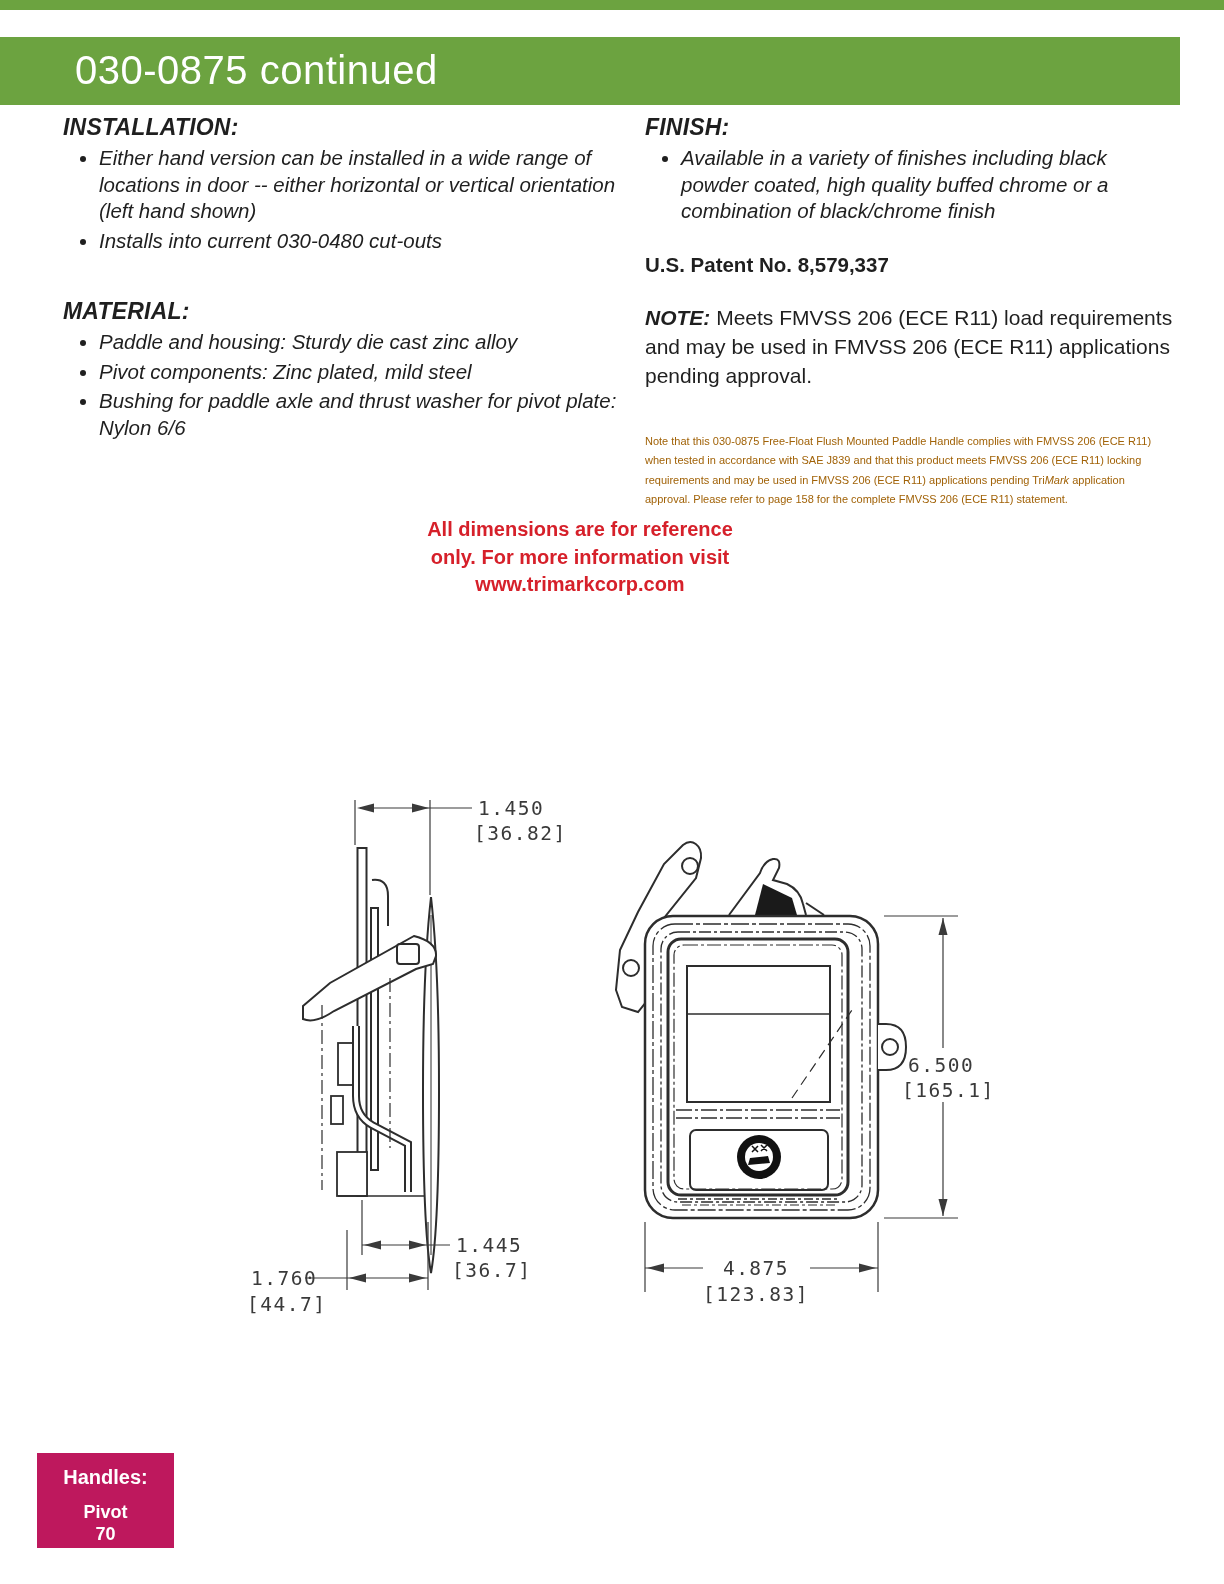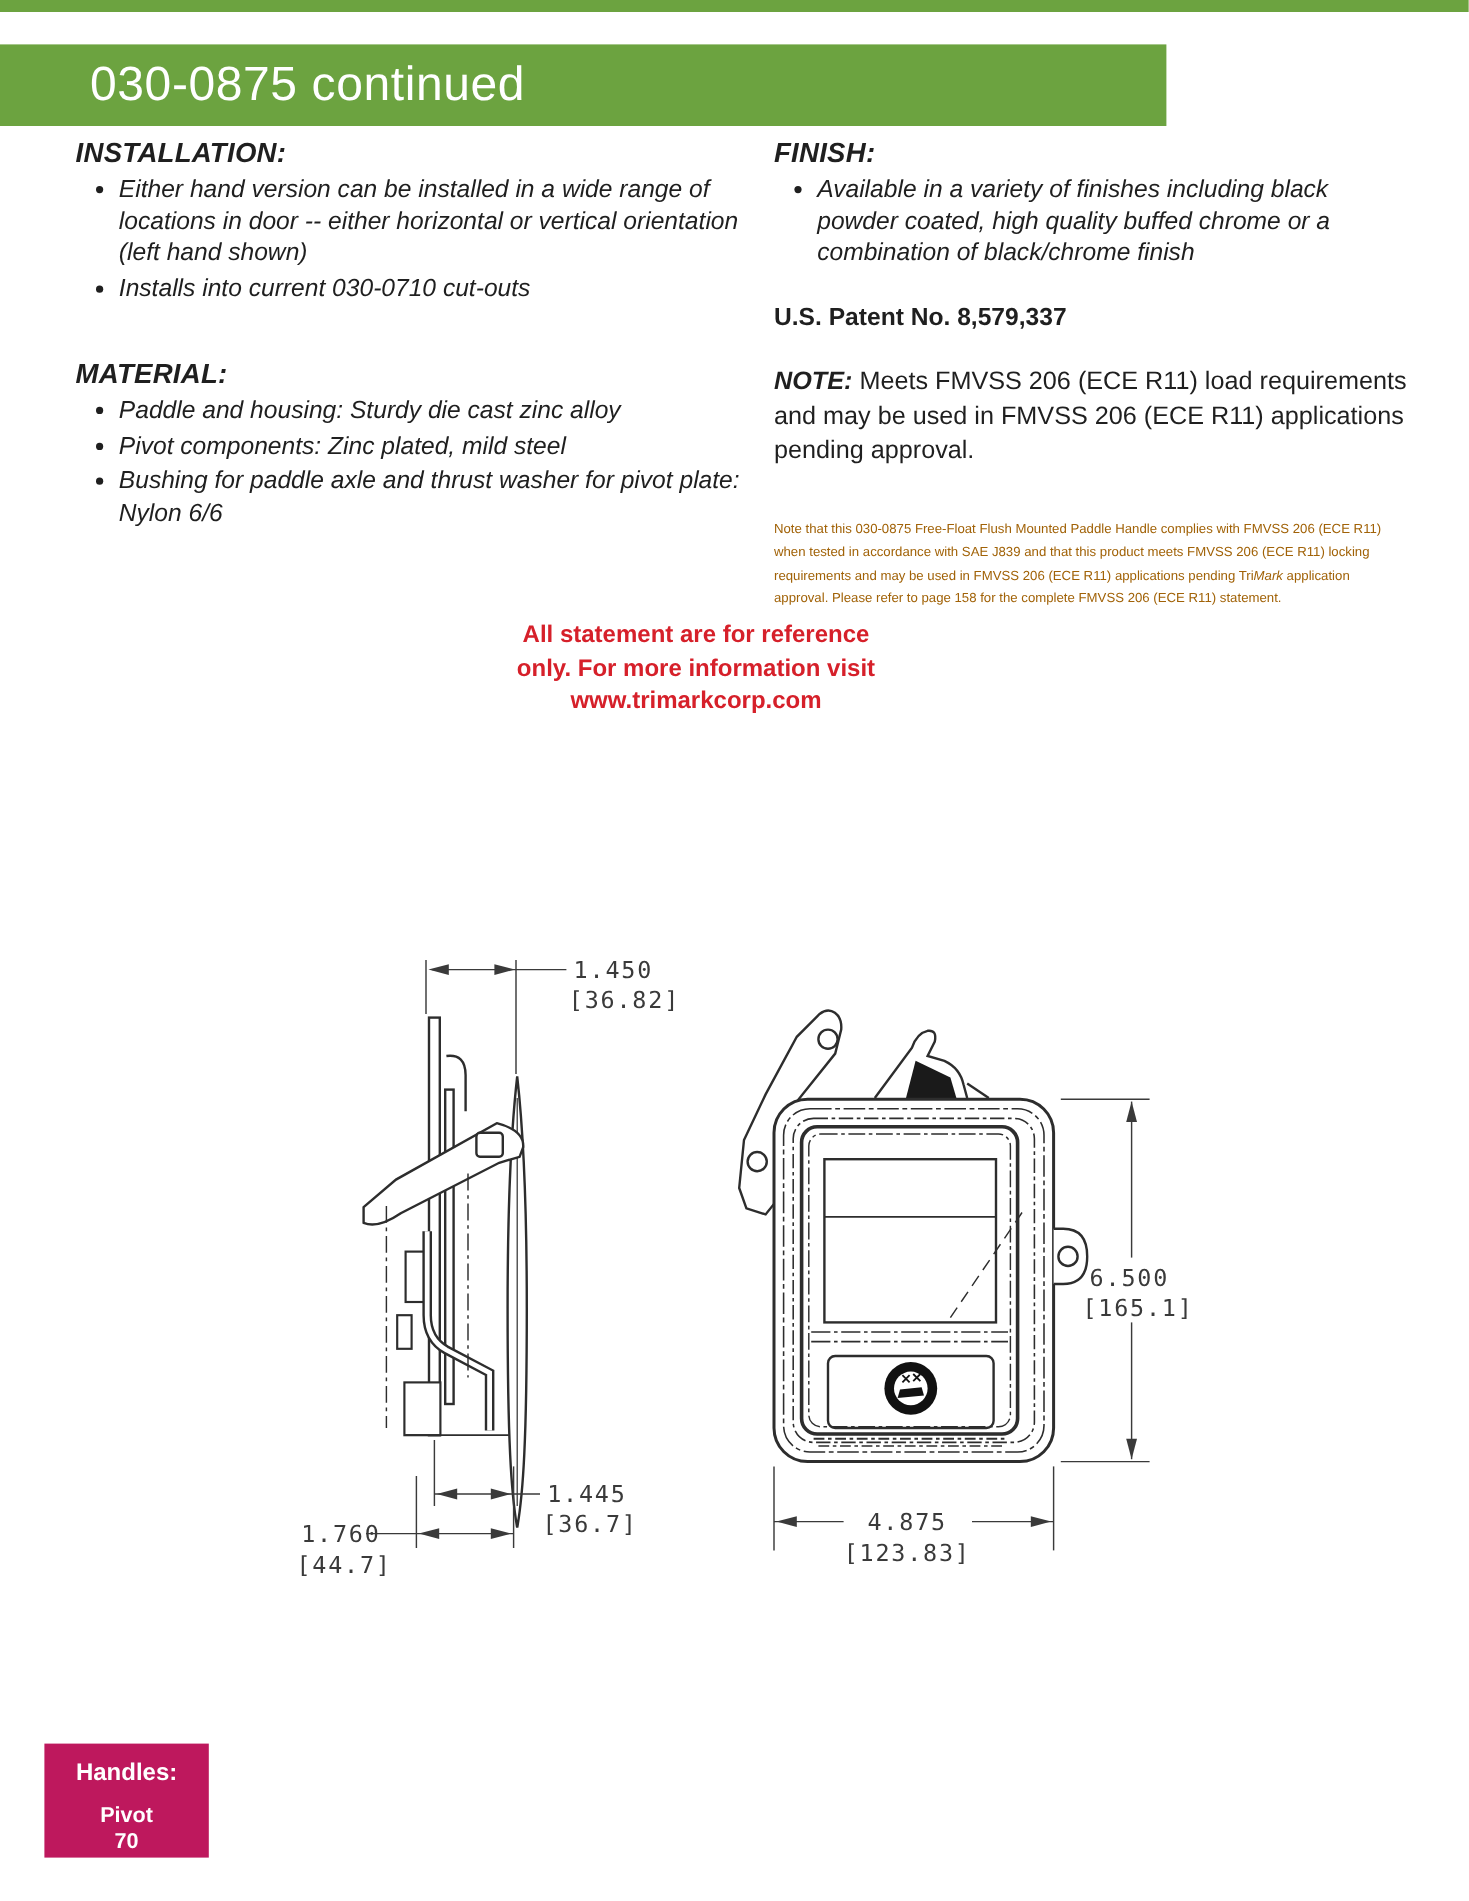--- a/index.html
+++ b/index.html
@@ -1,20 +1,20 @@
 <!DOCTYPE html>
 <html><head>
 <meta charset="utf-8">
 <style>
   * { box-sizing: border-box; }
   html,body { margin:0; padding:0; background:#ffffff; }
   body { width:1224px; height:1584px; position:relative; font-family:"Liberation Sans", sans-serif; color:#1f1f1f; }
 
   .top-strip { position:absolute; left:0; top:0; width:1224px; height:10px; background:#6CA340; }
-  .header-bar { position:absolute; left:0; top:37px; width:972px; height:68px; background:#6CA340; }
+  .header-bar { position:absolute; left:0; top:37px; width:1180px; height:68px; background:#6CA340; }
   .header-bar h1 { margin:0; padding:0 0 0 75px; font-size:40px; font-weight:400; color:#ffffff; line-height:66px; letter-spacing:0.5px; }
 
   .col { position:absolute; top:114px; }
   .col.left  { left:63px;  width:560px; }
   .col.right { left:645px; width:528px; }
 
   h2.sec { margin:0; font-size:23px; font-style:italic; font-weight:bold; color:#1f1f1f; letter-spacing:0.2px; }
   ul.blist { margin:4px 0 0 0; padding:0 0 0 36px; }
   ul.blist li { font-size:20.5px; line-height:26.5px; margin:0 0 3px 0; color:#1f1f1f;font-style:italic; }
   h2.sec.gap { margin-top:44px; }
@@ -41,21 +41,21 @@
 <div class="top-strip"></div>
 
 <div class="header-bar">
   <h1>030-0875 continued</h1>
 </div>
 
 <div class="col left">
   <h2 class="sec">INSTALLATION:</h2>
   <ul class="blist">
     <li>Either hand version can be installed in a wide range of locations in door -- either horizontal or vertical orientation (left hand shown)</li>
-    <li>Installs into current 030-0710 cut-outs</li>
+    <li>Installs into current 030-0480 cut-outs</li>
   </ul>
 
   <h2 class="sec gap">MATERIAL:</h2>
   <ul class="blist">
     <li>Paddle and housing: Sturdy die cast zinc alloy</li>
     <li>Pivot components: Zinc plated, mild steel</li>
     <li>Bushing for paddle axle and thrust washer for pivot plate: Nylon 6/6</li>
   </ul>
 </div>
 
@@ -67,21 +67,21 @@
 
   <p class="patent">U.S. Patent No. 8,579,337</p>
 
   <p class="note"><span class="note-label">NOTE:</span>
     <span>Meets FMVSS 206 (ECE R11) load requirements and may be used in FMVSS 206 (ECE R11) applications pending approval.</span></p>
 
   <p class="fine"><span>Note that this 030-0875 Free-Float Flush Mounted Paddle Handle complies with FMVSS 206 (ECE R11) when tested in accordance with SAE J839 and that this product meets FMVSS 206 (ECE R11) locking requirements and may be used in FMVSS 206 (ECE R11) applications pending Tri</span><i>Mark</i><span> application approval. Please refer to page 158 for the complete FMVSS 206 (ECE R11) statement.</span></p>
 </div>
 
 <div class="notice">
-  <div>All statement are for reference</div>
+  <div>All dimensions are for reference</div>
   <div>only. For more information visit</div>
   <div>www.trimarkcorp.com</div>
 </div>
 
 <svg class="drawing" viewBox="240 780 790 560" xmlns="http://www.w3.org/2000/svg">
 
   <g stroke="#2d2d2d" fill="none" stroke-width="2">
 
     <rect x="357.5" y="848" width="9" height="348" fill="#ffffff"></rect>
     <path d="M372,880 q16,-2 16,16 v30"></path>

